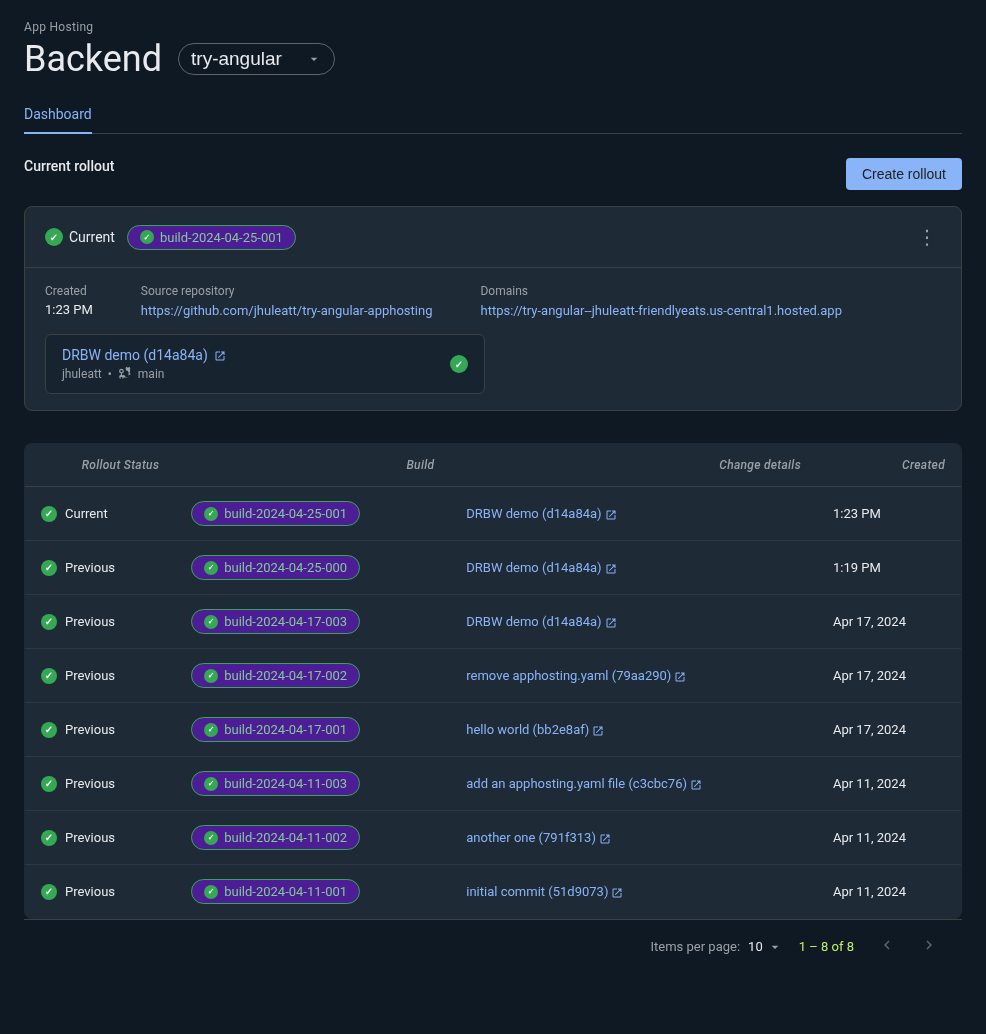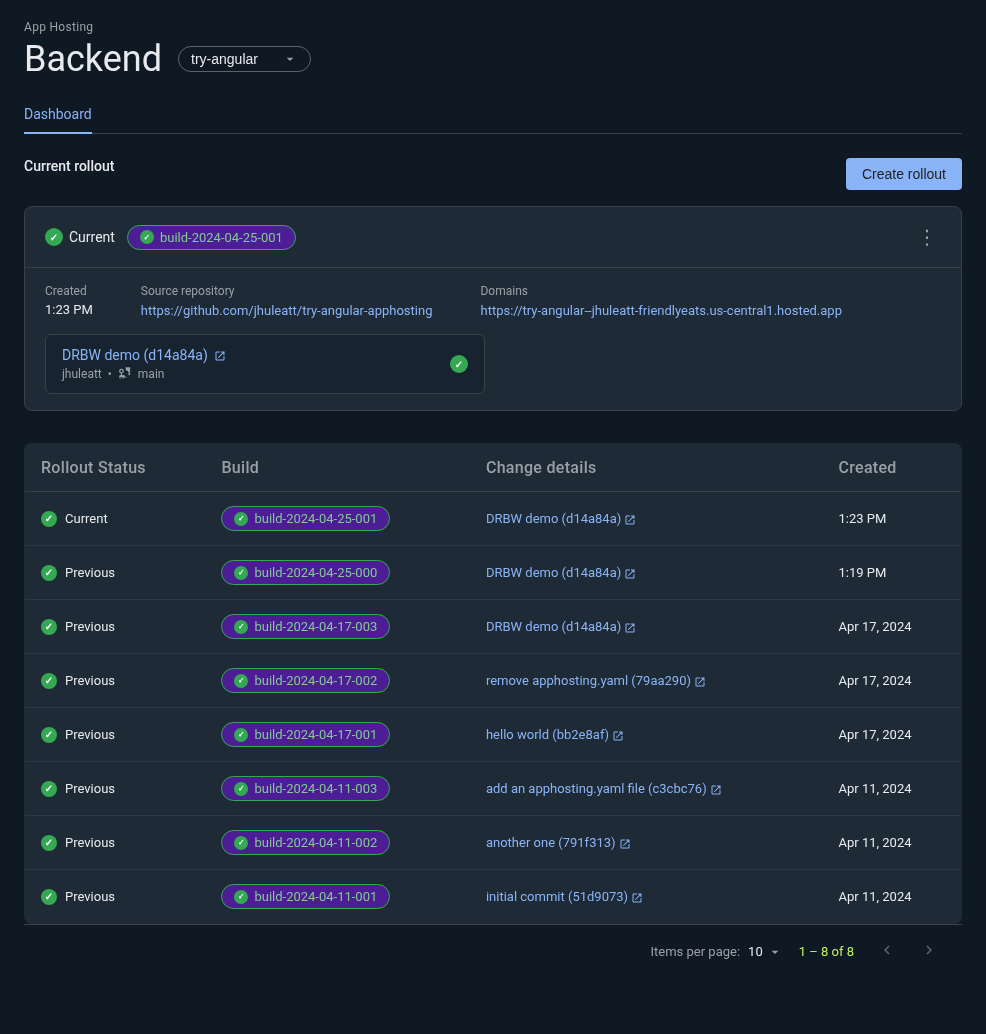--- a/index.html
+++ b/index.html
@@ -32,21 +32,21 @@
     }
     .branch-selector {
       display: flex;
       align-items: center;
       gap: 24px;
       background: transparent;
       border: 1px solid #5f6368;
       border-radius: 20px;
       padding: 4px 12px;
       color: #e8eaed;
-      font-size: 14px;
+      font-size: 19px;
       cursor: pointer;
     }
     .branch-selector svg {
       fill: #9aa0a6;
     }
     .tabs {
       display: flex;
       border-bottom: 1px solid #3c4043;
       margin-bottom: 24px;
     }
@@ -208,25 +208,26 @@
       border: 1px solid #3c4043;
       border-radius: 8px;
       overflow: hidden;
     }
     .history-table thead tr {
       background: #1e2a35;
       border-bottom: 1px solid #3c4043;
     }
     .history-table th {
       padding: 14px 16px;
-      text-align: left;
-      font-size: 16px;
+      text-align: right;
+      font-size: 12px;
       color: #9aa0a6;
       font-weight: 500;
       letter-spacing: 0.3px;
+      font-style: italic;
     }
     .history-table tbody tr {
       border-bottom: 1px solid #2d3748;
     }
     .history-table tbody tr:last-child {
       border-bottom: none;
     }
     .history-table td {
       padding: 14px 16px;
       font-size: 13px;

